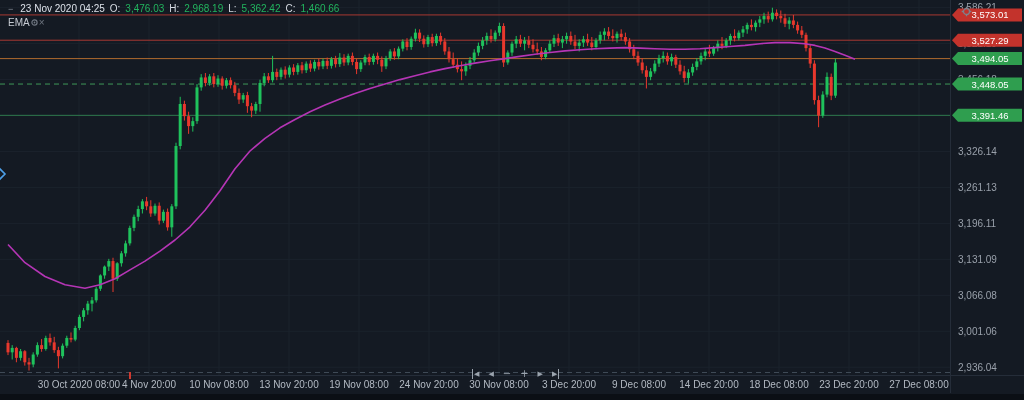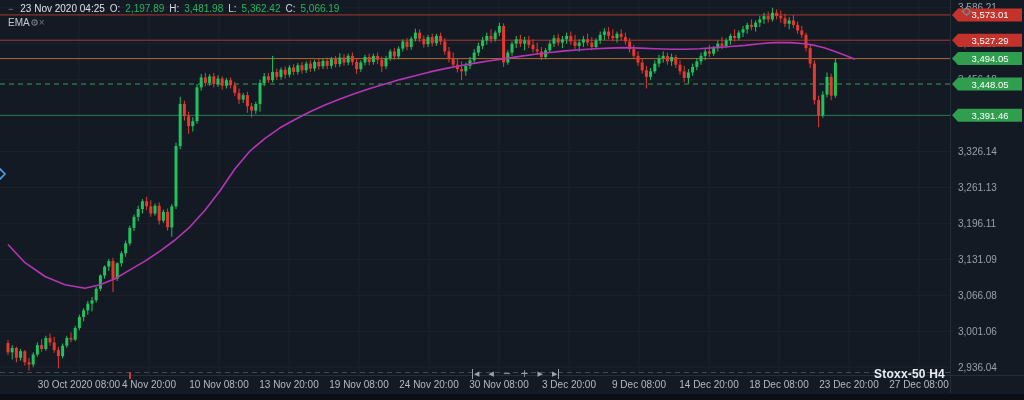--- a/index.html
+++ b/index.html
@@ -499,27 +499,27 @@
       <text x="919" y="388" font-size="10" fill="#b3bac3" text-anchor="middle">27 Dec 08:00</text>
       <rect x="129" y="372" width="2" height="7" fill="#d03a30"></rect>
       <rect x="950" y="0" width="74" height="375" fill="transparent"></rect>
       <rect x="0" y="375" width="1024" height="25" fill="transparent"></rect>
     </svg>
 
   <div class="ohlc-legend">
     <span class="collapse">−</span>
     <span>23 Nov 2020 04:25</span>
     <span class="lbl">O:</span>
-    <span class="val">2,197.89</span>
+    <span class="val">3,476.03</span>
     <span class="lbl">H:</span>
-    <span class="val">3,481.98</span>
+    <span class="val">2,968.19</span>
     <span class="lbl">L:</span>
     <span class="val">5,362.42</span>
     <span class="lbl">C:</span>
-    <span class="val">5,066.19</span>
+    <span class="val">1,460.66</span>
   </div>
 
   <div class="ind-row">
     <span>EMA</span>
     <span class="mini-ico">
       <svg width="9" height="9" viewBox="0 0 9 9">
           <circle cx="4.5" cy="4.5" r="2.6" fill="none" stroke="#6f7681" stroke-width="1.2"></circle>
           <circle cx="4.5" cy="4.5" r="0.9" fill="#6f7681"></circle>
         </svg>
     </span>
@@ -541,15 +541,14 @@
 
   <div class="replay">
     <span class="rbtn bar-l">◀</span>
     <span class="rbtn">◀</span>
     <span class="rbtn sign">−</span>
     <span class="rbtn sign">+</span>
     <span class="rbtn">▶</span>
     <span class="rbtn bar-r">▶</span>
   </div>
 
-  <div class="symbol-label">Stoxx-50 H4</div>
 
 </div>
 
 </body></html>

